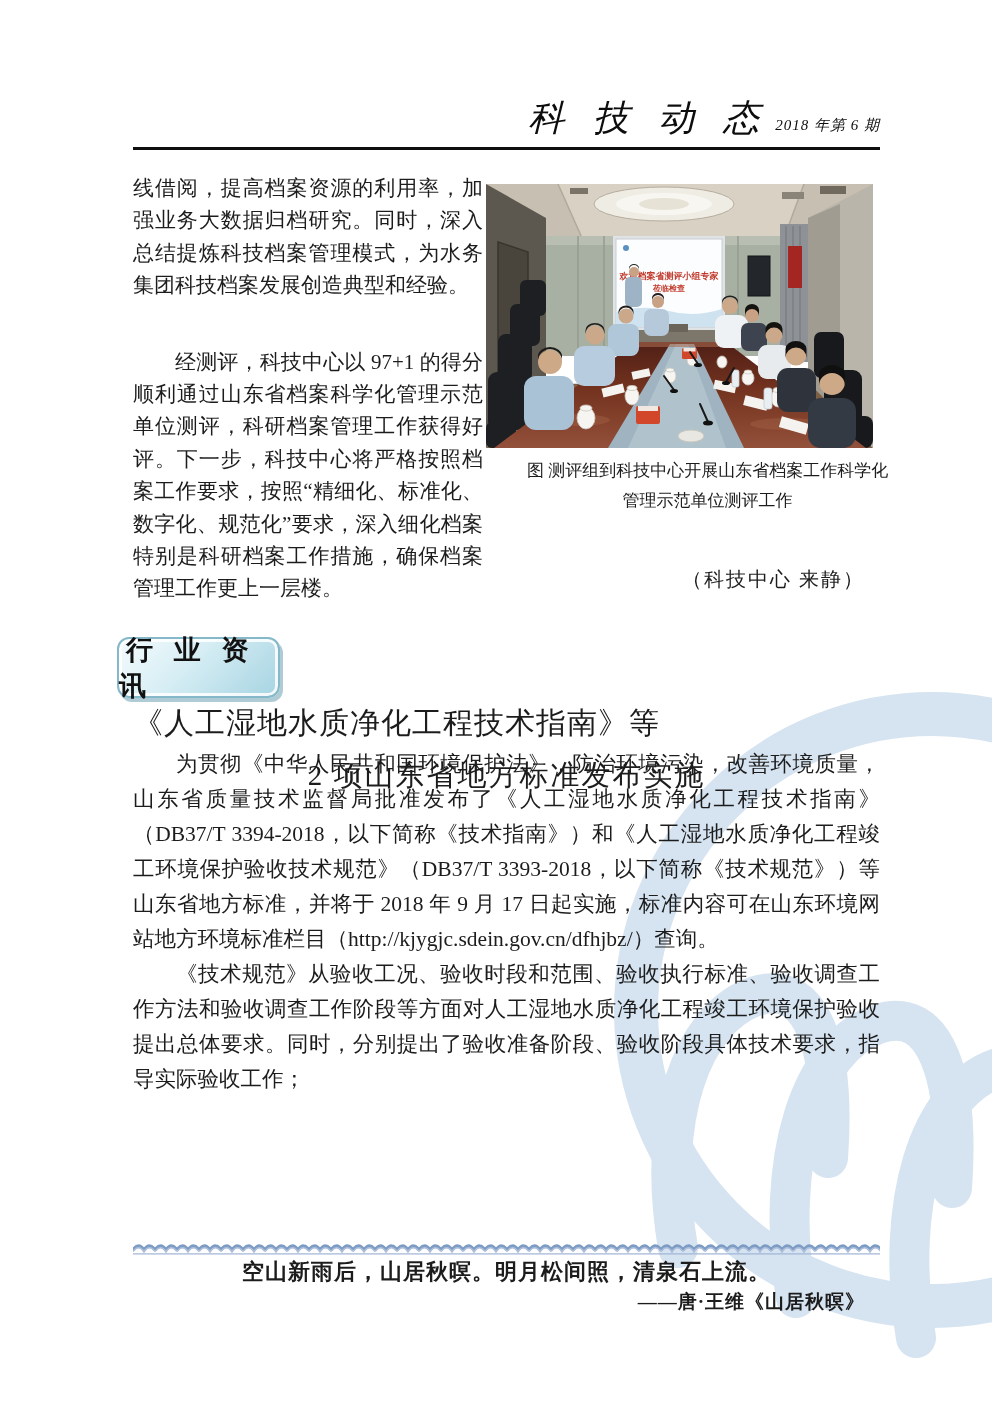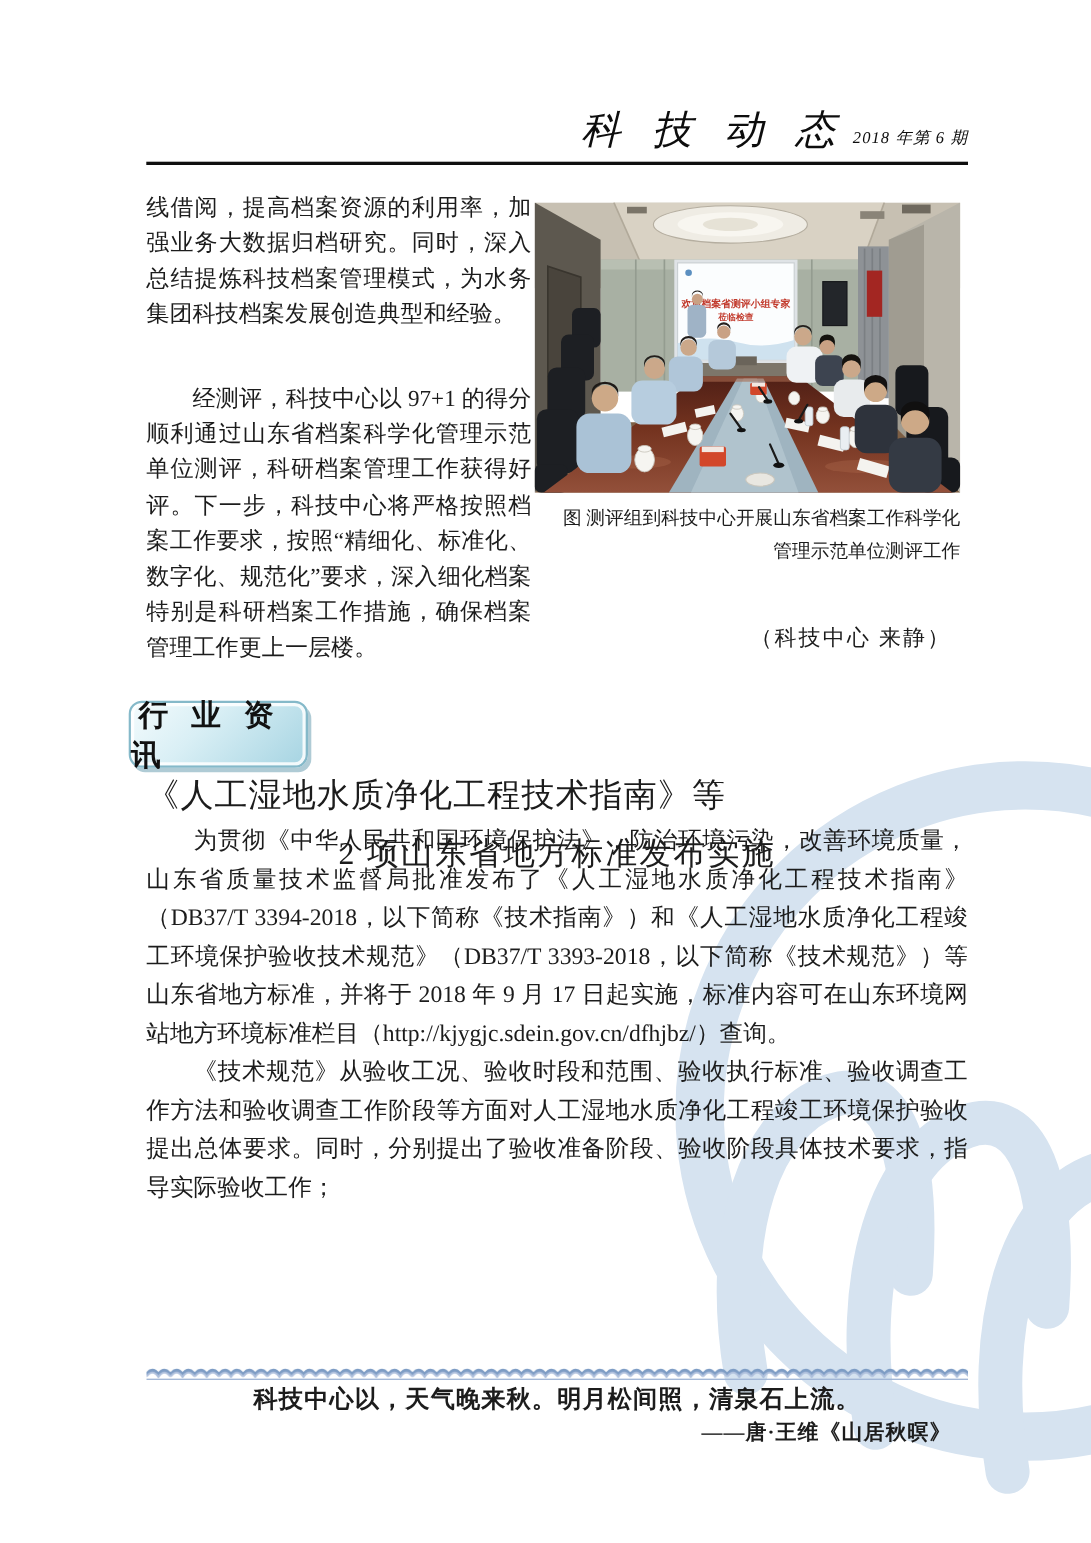--- a/index.html
+++ b/index.html
@@ -23,21 +23,21 @@
   
   .leftcol{
     left:133px;top:172px;width:350px;
     font-size:21px;line-height:32.4px;text-align:justify;text-justify:inter-ideograph;
   }
   .leftcol p{margin:0;}
   .leftcol p.indent{text-indent:2em;margin-top:44px;}
   .photo{left:486px;top:184px;width:387px;height:264px;}
   .photo svg{display:block;width:387px;height:264px;}
   .caption{
-    left:486px;top:456px;width:387px;text-align:right;
+    left:514px;top:456px;width:387px;text-align:center;
     font-size:17px;line-height:30px;
   }
   .byline{top:566px;right:127px;font-size:20px;letter-spacing:2px;}
   
   .badge{
     left:117px;top:637px;width:163px;height:61px;box-sizing:border-box;
     border:2px solid #85b9c9;border-radius:12px;
     background:linear-gradient(135deg,#f4fbfd 0%,#d9eff5 40%,#a6d4e2 100%);
     box-shadow:inset 0 0 0 3px rgba(255,255,255,.85), 3px 4px 0 rgba(110,160,178,.55);
     display:flex;align-items:center;justify-content:center;
@@ -270,17 +270,17 @@
           <pattern id="wavep" width="22" height="14" patternUnits="userSpaceOnUse">
             <path d="M0,9 Q5.5,1 11,9 Q16.5,1 22,9" fill="none" stroke="#7d9cc4" stroke-width="3.4"></path>
             <path d="M0,10.5 Q5.5,3 11,10.5 Q16.5,3 22,10.5" fill="none" stroke="#aebfdc" stroke-width="1.6"></path>
           </pattern>
         </defs>
         <rect x="0" y="0" width="747" height="12" fill="url(#wavep)"></rect>
         <rect x="0" y="12.3" width="747" height="1.2" fill="#9fb4d4"></rect>
       </svg>
     </div>
 
-    <div class="layer poem">科技中心以，天气晚来秋。明月松间照，清泉石上流。</div>
+    <div class="layer poem">空山新雨后，山居秋暝。明月松间照，清泉石上流。</div>
     <div class="layer poem-attr">——唐·王维《山居秋暝》</div>
 
   </div>
 </div>
 
 </body></html>

